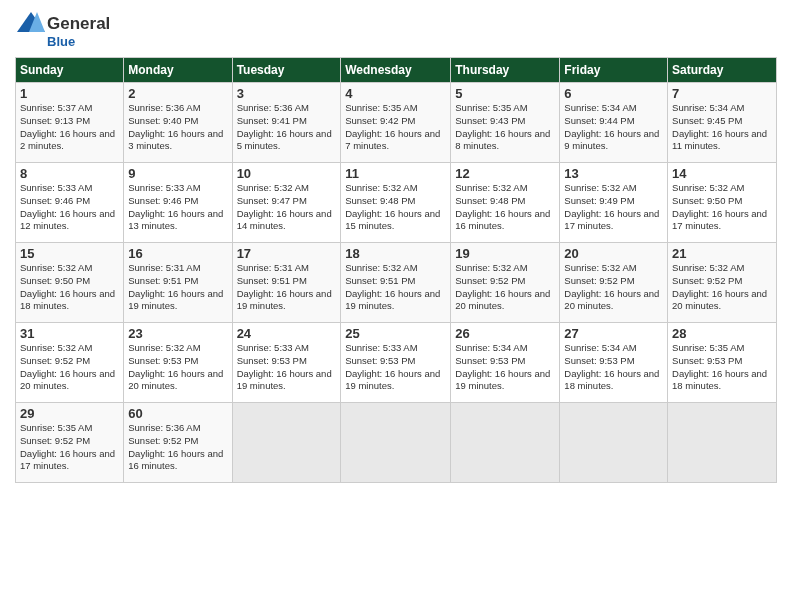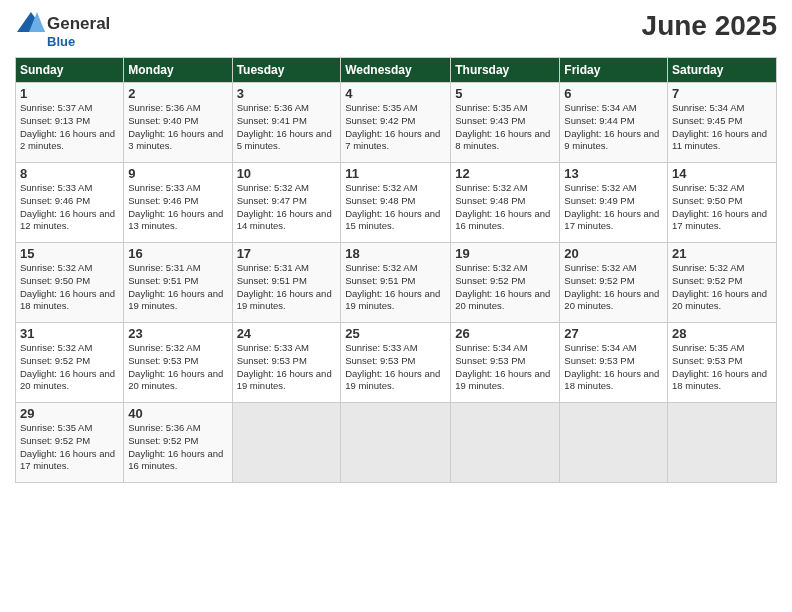--- a/index.html
+++ b/index.html
@@ -93,21 +93,20 @@
       <div class="logo-top">
         <svg width="32" height="24" viewBox="0 0 32 24">
           <polygon points="16,2 30,22 2,22" fill="#1a5fa8"></polygon>
           <polygon points="22,2 30,22 14,22" fill="#6aafe6"></polygon>
         </svg>
         <span style="font-size:17px;font-weight:bold;color:#333;">General</span>
       </div>
       <span style="font-size:13px;font-weight:bold;color:#1a5fa8;margin-left:32px;">Blue</span>
     </div>
     <div class="title-area">
-      <div class="month-title">June 2025</div>
     </div>
   </div>
 
   <table>
     <thead>
       <tr id="weekday-row">
           <th>Sunday</th>
           <th>Monday</th>
           <th>Tuesday</th>
           <th>Wednesday</th>
@@ -294,21 +293,21 @@
           </td>
         </tr>
         <tr>
           <td>
             <span class="day-num">29</span>
             <div class="day-info" style="white-space: pre-line;">Sunrise: 5:35 AM
 Sunset: 9:52 PM
 Daylight: 16 hours and 17 minutes.</div>
           </td>
           <td>
-            <span class="day-num">40</span>
+            <span class="day-num">60</span>
             <div class="day-info" style="white-space: pre-line;">Sunrise: 5:36 AM
 Sunset: 9:52 PM
 Daylight: 16 hours and 16 minutes.</div>
           </td>
           <td class="empty"></td>
           <td class="empty"></td>
           <td class="empty"></td>
           <td class="empty"></td>
           <td class="empty"></td>
         </tr>

